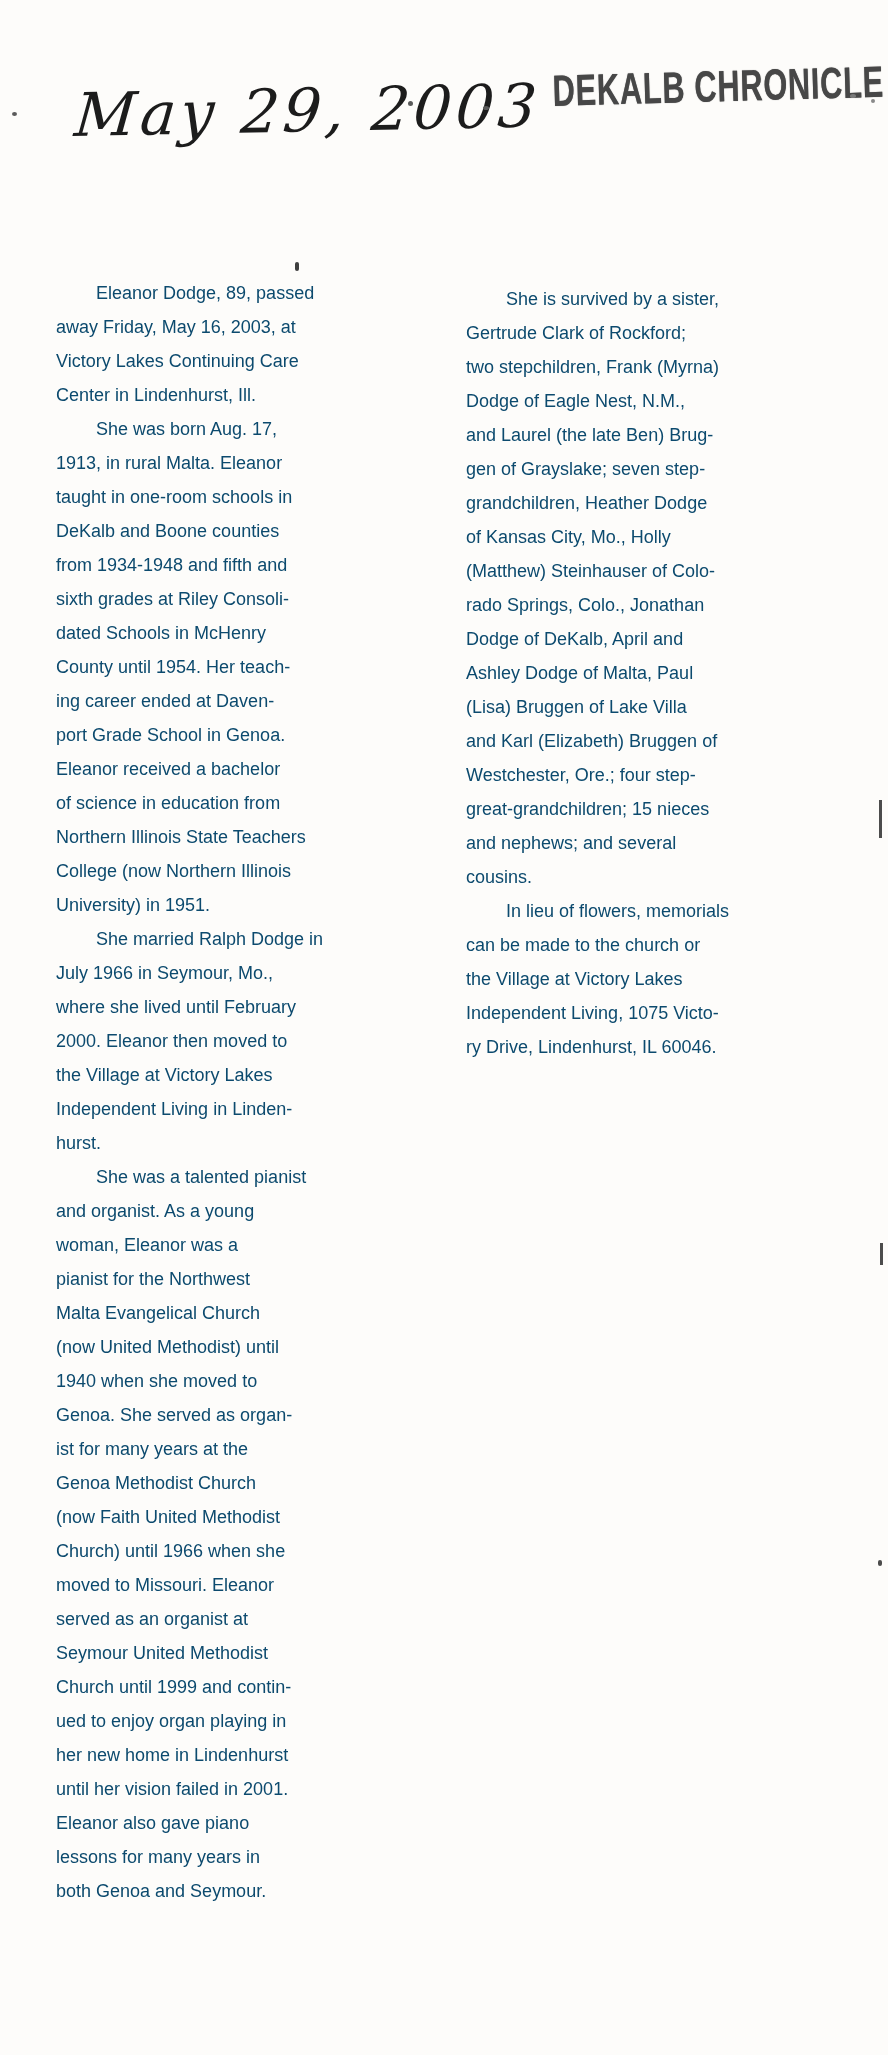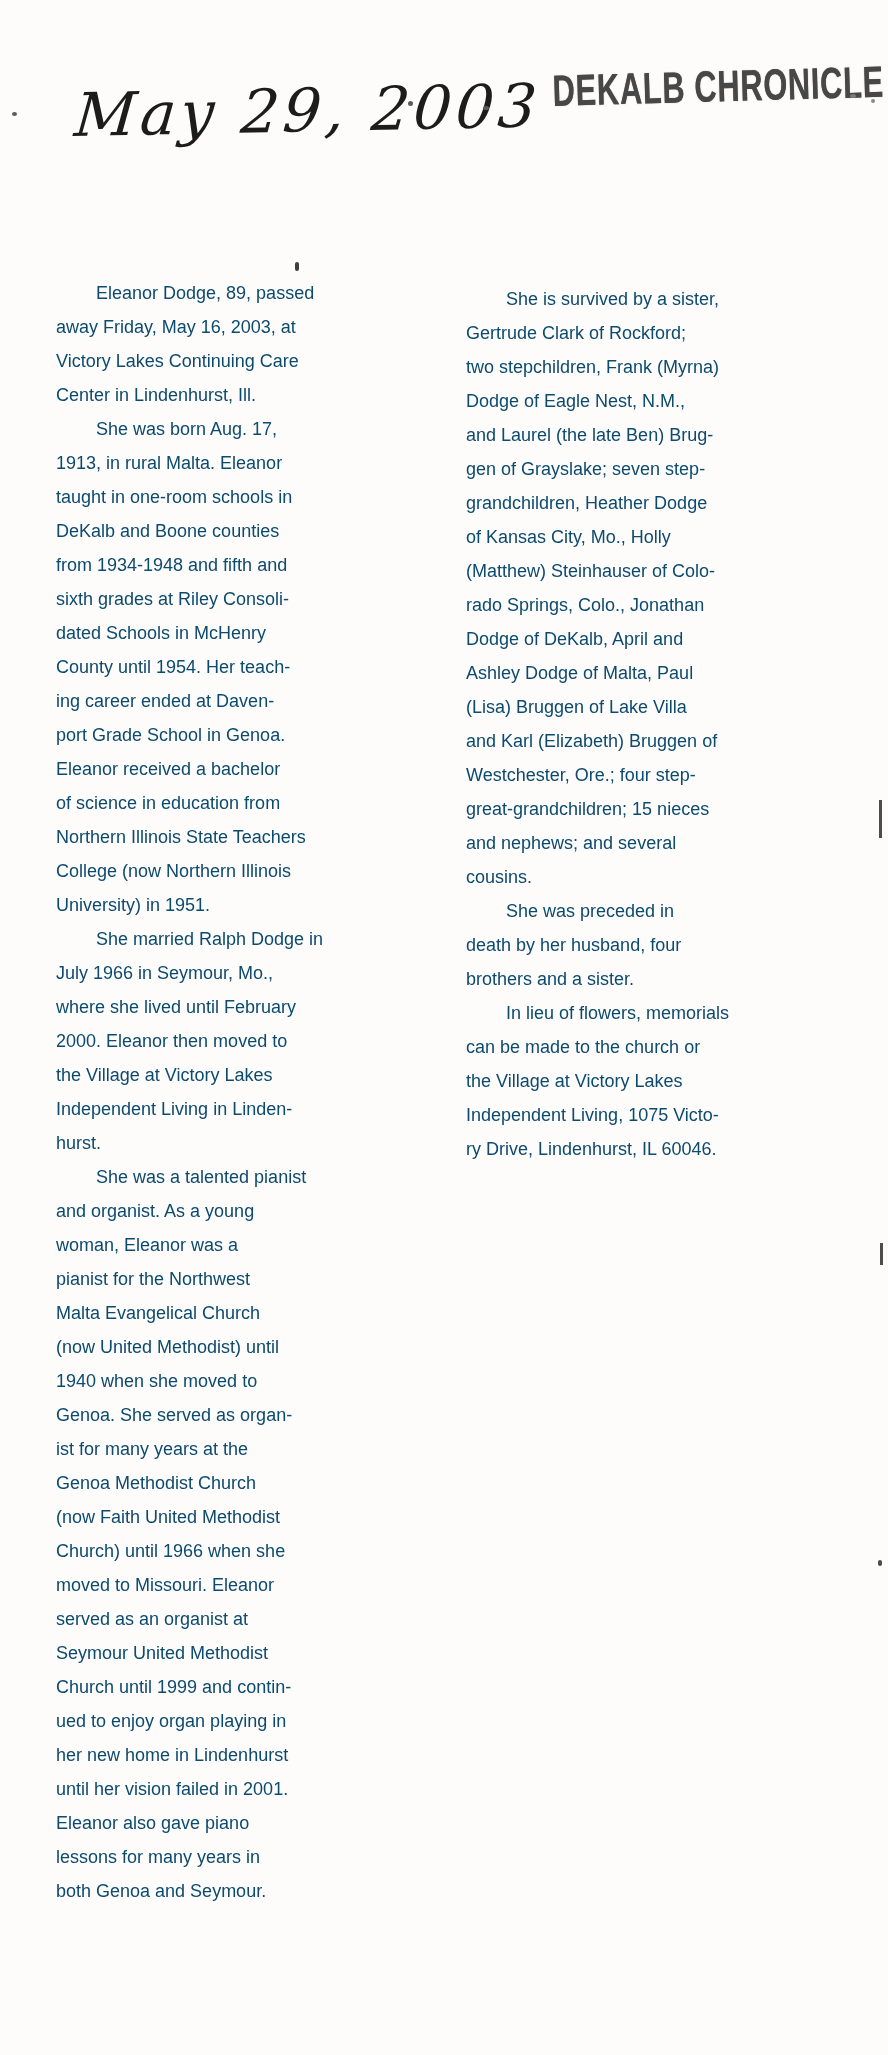--- a/index.html
+++ b/index.html
@@ -156,23 +156,20 @@
 (Matthew) Steinhauser of Colo-
 rado Springs, Colo., Jonathan
 Dodge of DeKalb, April and
 Ashley Dodge of Malta, Paul
 (Lisa) Bruggen of Lake Villa
 and Karl (Elizabeth) Bruggen of
 Westchester, Ore.; four step-
 great-grandchildren; 15 nieces
 and nephews; and several
 cousins.</p>
-    <p>She was preceded in
-death by her husband, four
-brothers and a sister.</p>
     <p>In lieu of flowers, memorials
 can be made to the church or
 the Village at Victory Lakes
 Independent Living, 1075 Victo-
 ry Drive, Lindenhurst, IL 60046.</p>
   </div>
 
 </div>
 
 </body></html>

